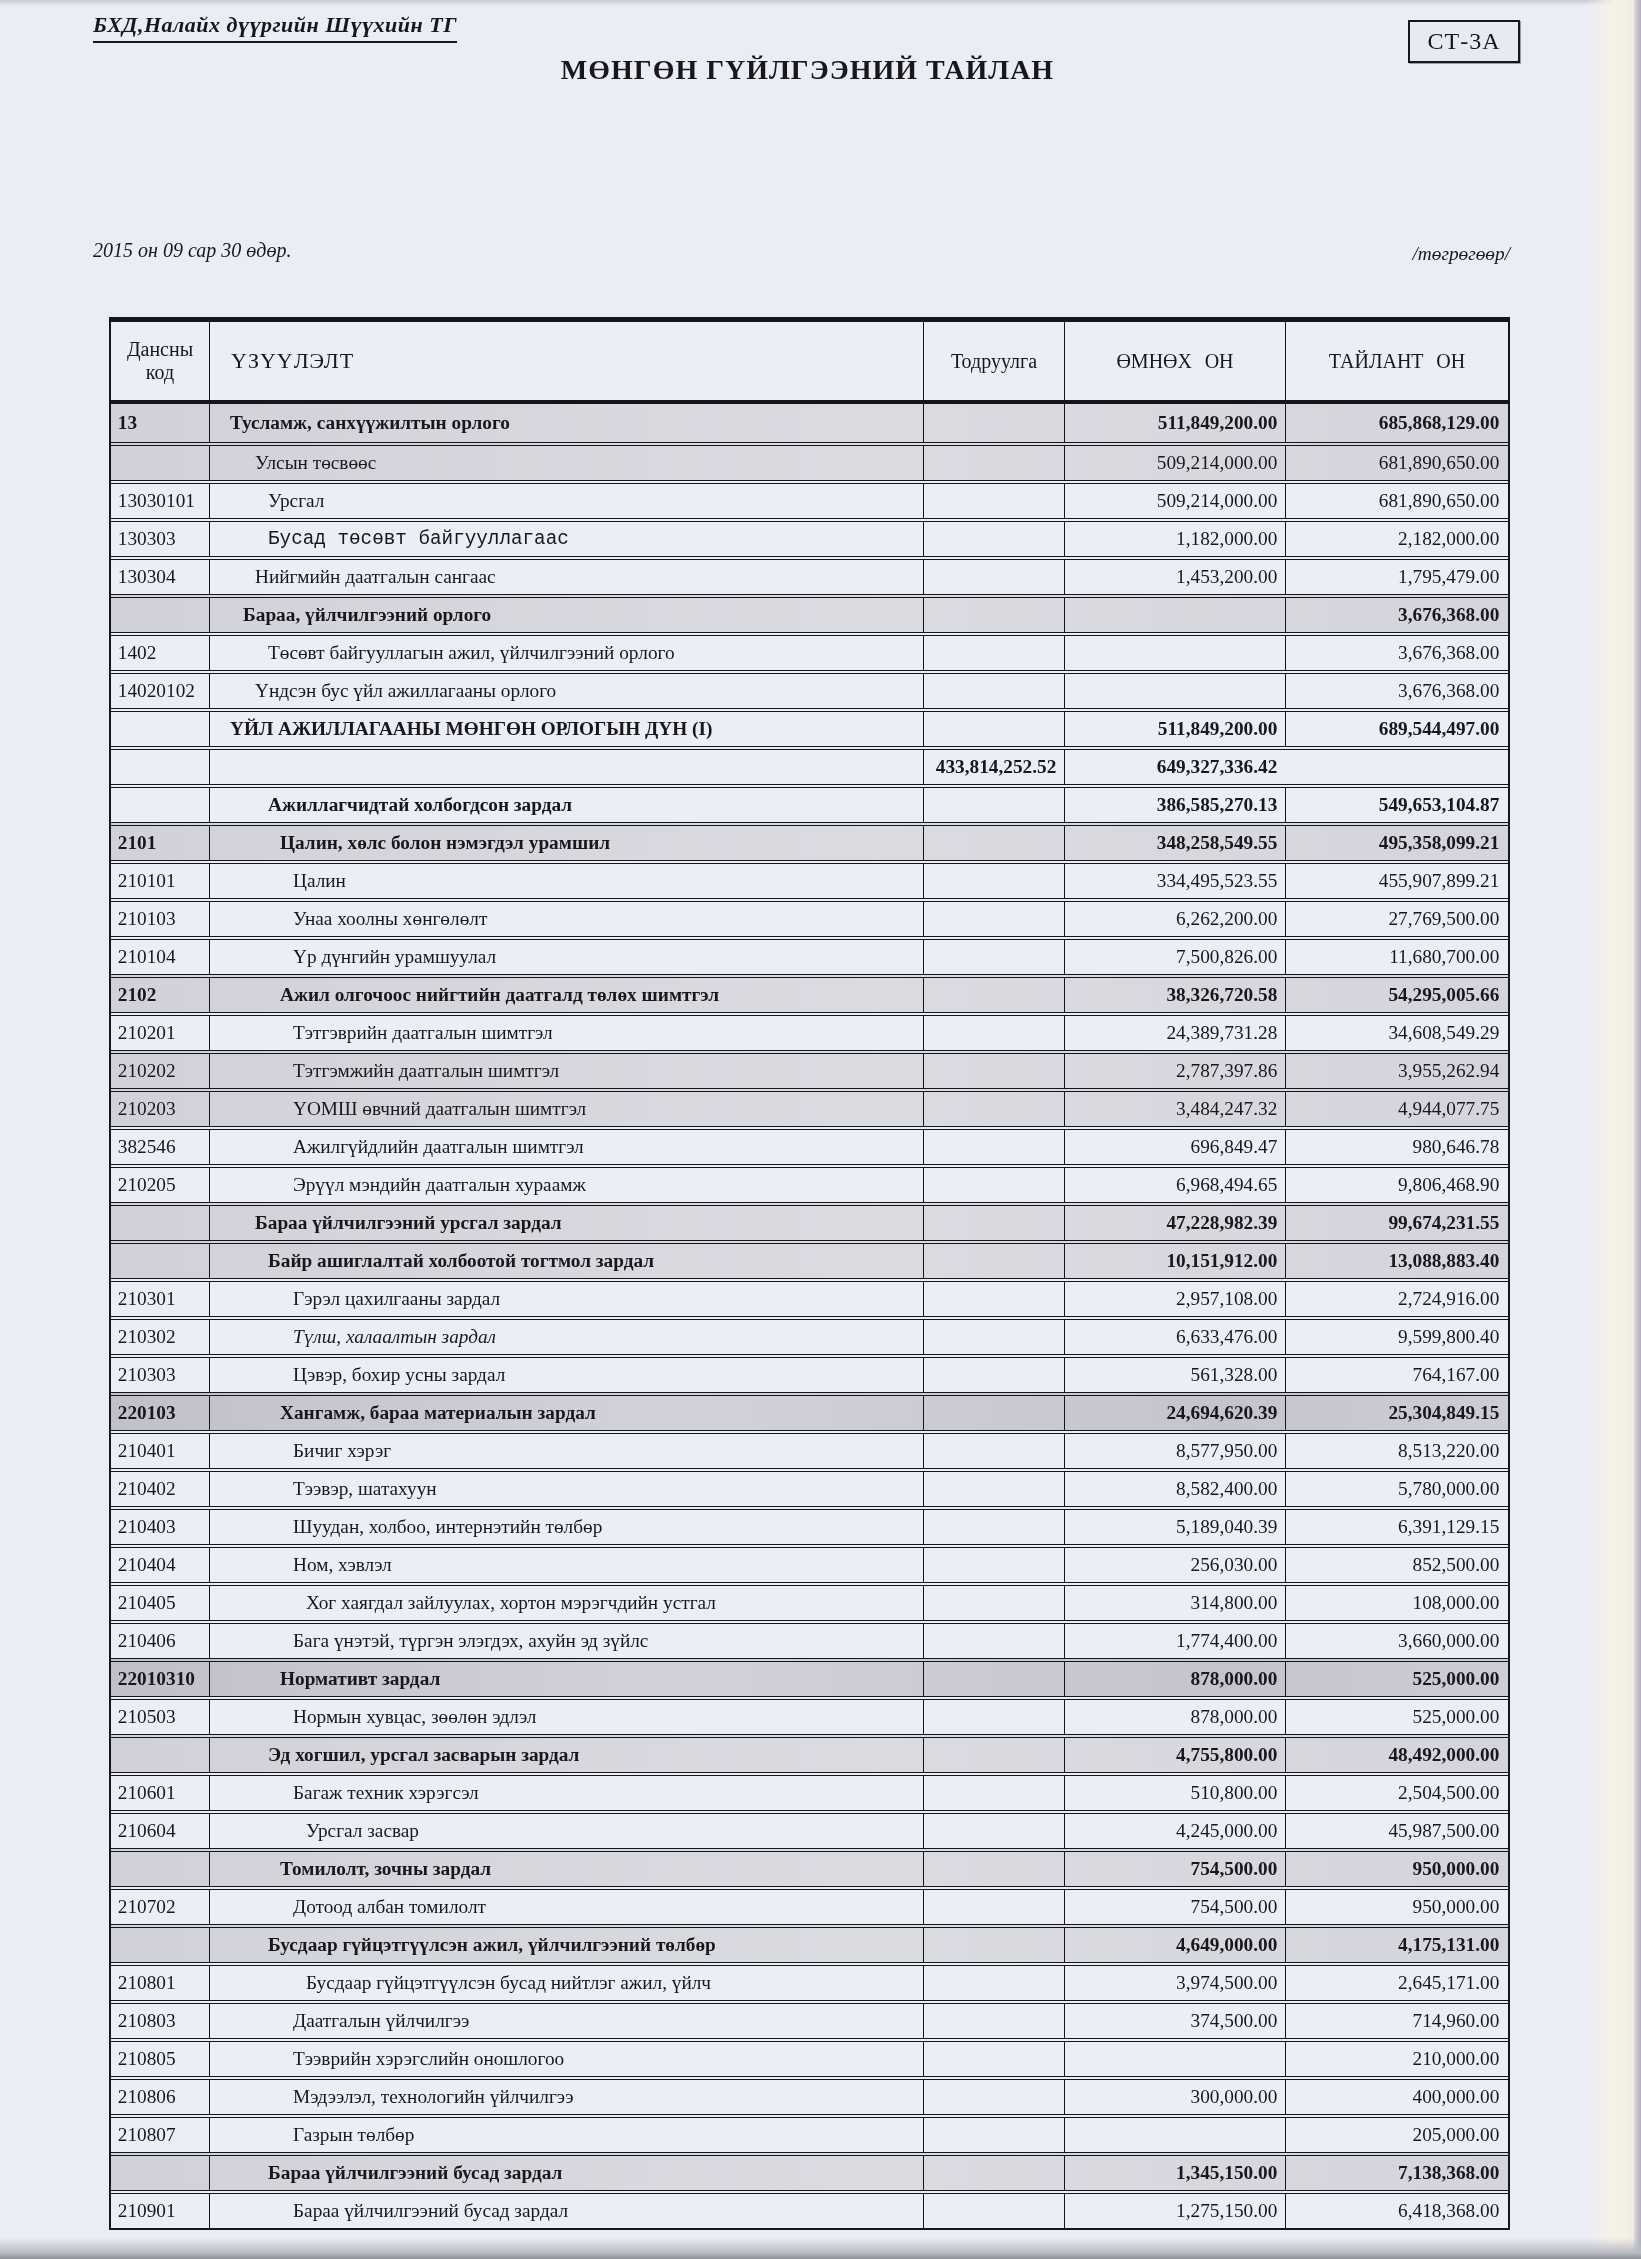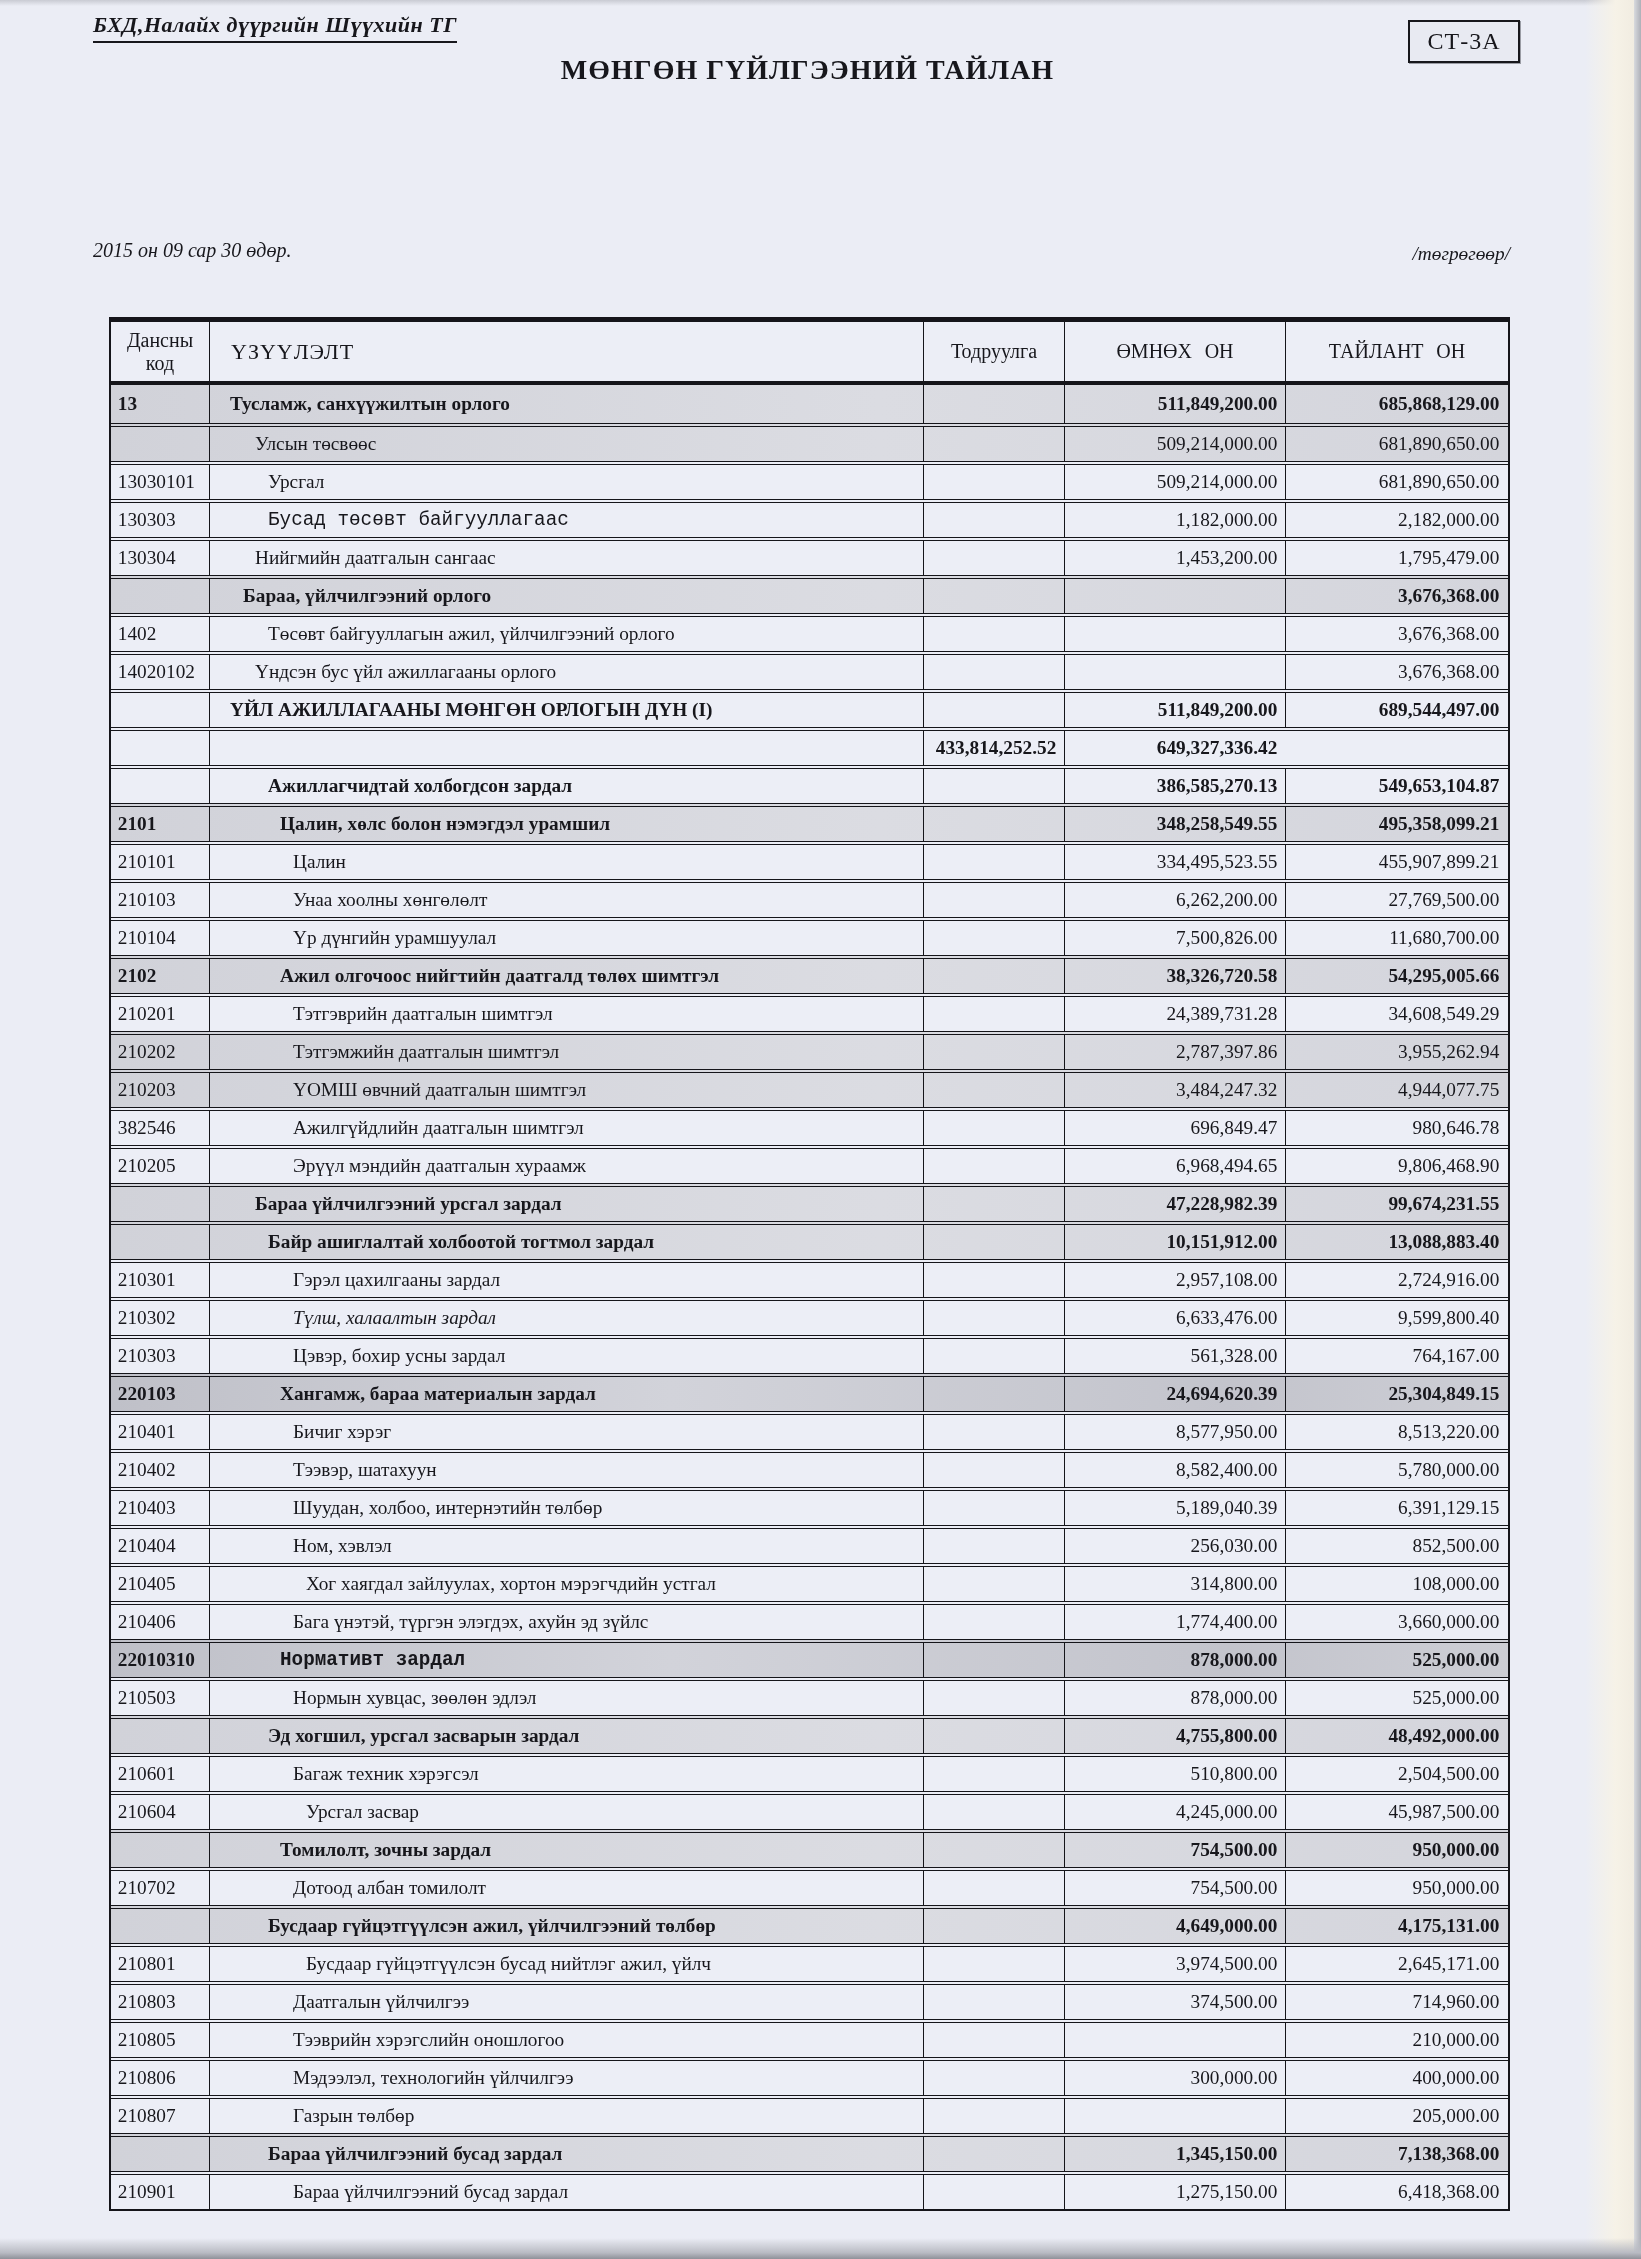--- a/index.html
+++ b/index.html
@@ -46,21 +46,21 @@
     font-size:19.3px; font-style:italic;
   }
 
   .report-table {
     position:absolute; left:109px; top:317px; width:1397px;
     border:2.9px solid #15151a; border-top-width:5.8px;
     background:#eceef6;
   }
   .thead {
     display:grid; grid-template-columns:99px 714px 141px 221px 1fr;
-    height:63px; border-bottom:4.8px solid #15151a; box-sizing:border-box;
+    height:82px; border-bottom:4.8px solid #15151a; box-sizing:border-box;
   }
   .thead > div {
     display:flex; align-items:center; justify-content:center; text-align:center;
     font-size:20px; line-height:1.15; padding:1.9px 5.8px; box-sizing:border-box;
   }
   .thead .h-code { border-right:1.9px solid #15151a; }
   .thead .h-indicator { justify-content:flex-start; padding-left:21px; font-weight:normal; font-size:22px; letter-spacing:1px; border-right:1.9px solid #15151a; align-items:center;text-align:right; }
   .thead .h-note { border-right:1.9px solid #15151a; }
   .thead .h-prev { border-right:1.9px solid #15151a; word-spacing:7.7px; }
   .thead .h-cur { word-spacing:7.7px; }
@@ -330,21 +330,21 @@
         </div>
         <div class="row">
           <div class="cell-code">210406</div>
           <div class="cell-label" style="padding-left: 83px;">Бага үнэтэй, түргэн элэгдэх, ахуйн эд зүйлс</div>
           <div class="cell-note"></div>
           <div class="cell-prev">1,774,400.00</div>
           <div class="cell-cur">3,660,000.00</div>
         </div>
         <div class="row bold shade2">
           <div class="cell-code">22010310</div>
-          <div class="cell-label" style="padding-left: 70px; font-family: Liberation Mono, monospace;">Нормативт зардал</div>
+          <div class="cell-label" style="padding-left: 70px;">Нормативт зардал</div>
           <div class="cell-note"></div>
           <div class="cell-prev">878,000.00</div>
           <div class="cell-cur">525,000.00</div>
         </div>
         <div class="row">
           <div class="cell-code">210503</div>
           <div class="cell-label" style="padding-left: 83px;">Нормын хувцас, зөөлөн эдлэл</div>
           <div class="cell-note"></div>
           <div class="cell-prev">878,000.00</div>
           <div class="cell-cur">525,000.00</div>

